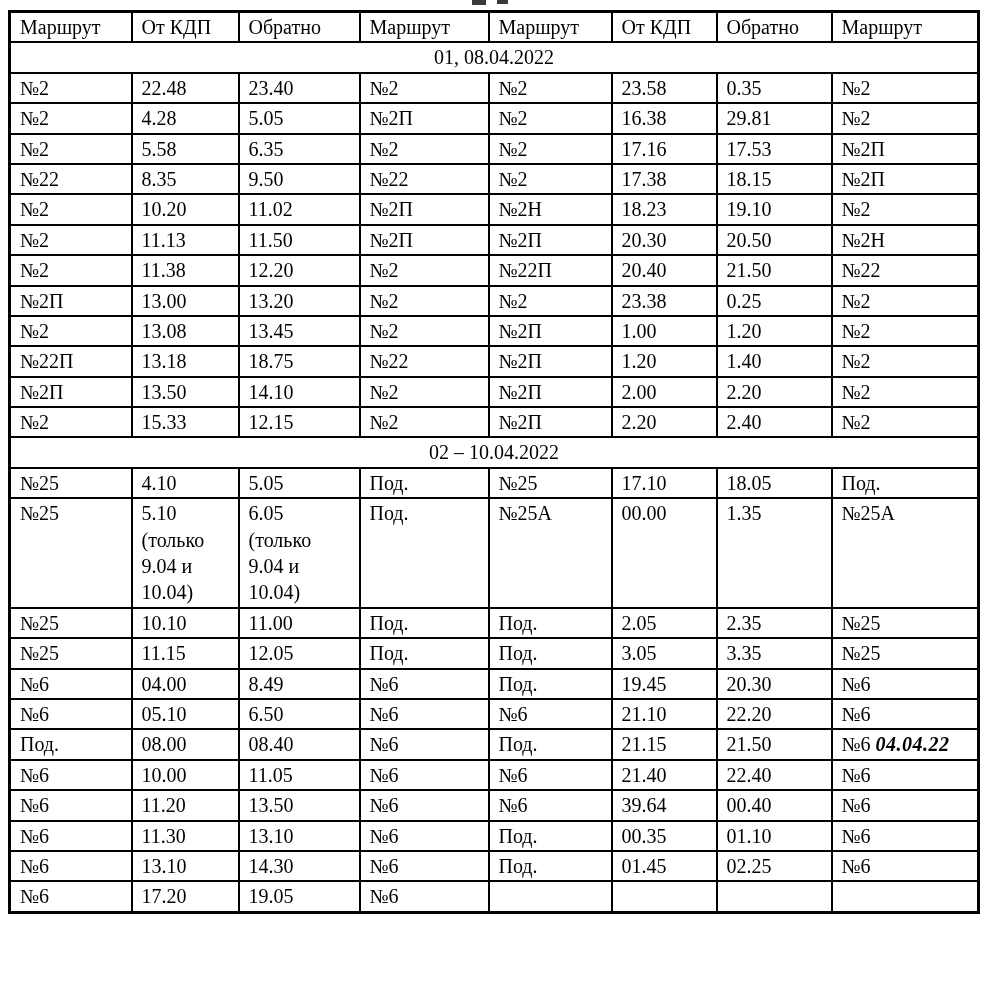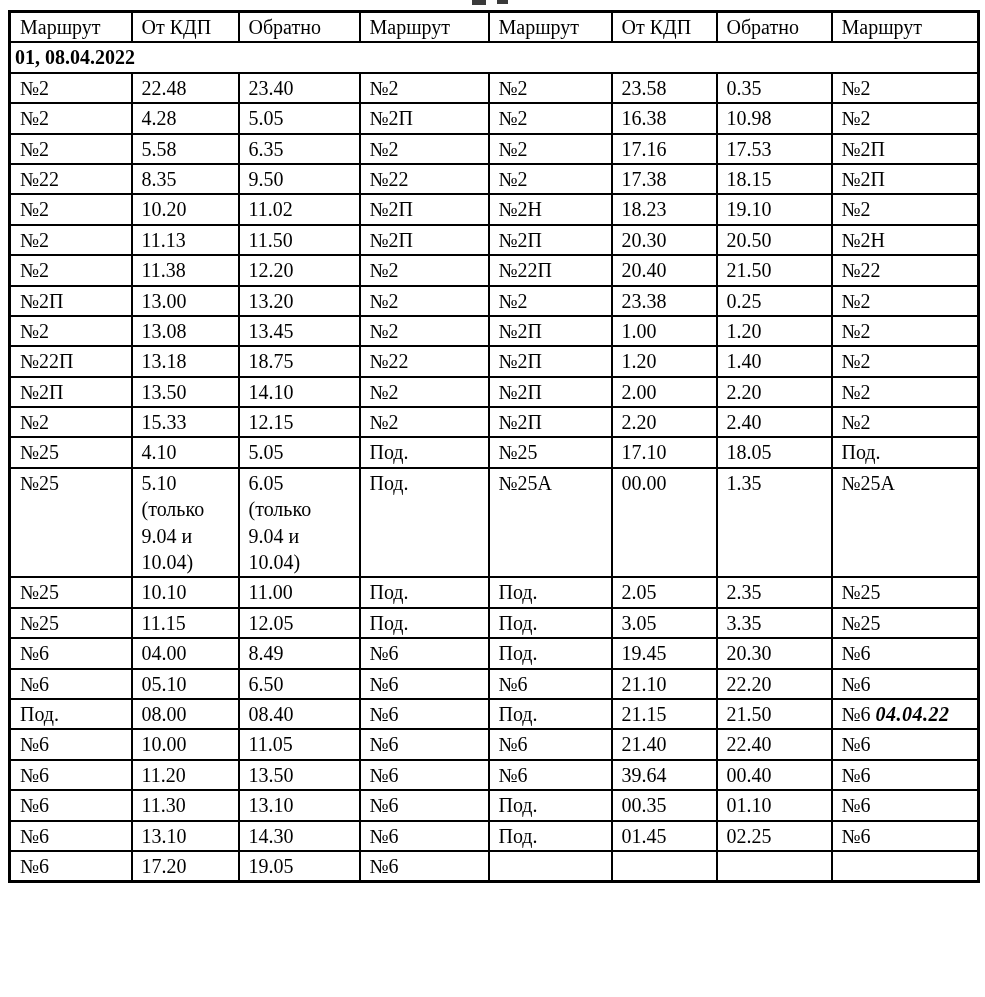--- a/index.html
+++ b/index.html
@@ -45,21 +45,22 @@
     font-size: 20px;
     line-height: 1.32;
     font-weight: normal;
     text-align: left;
     vertical-align: top;
     padding: 1px 4px 1px 9px;
     white-space: pre-line;
     overflow: hidden;
   }
   table.schedule td.section {
-    font-weight: bold;
+    font-weight: normal;
+    text-align: center;
     white-space: normal;
     padding: 1px 4px;
   }
   table.schedule td .note {
     font-weight: bold;
     font-size: 20px;
     letter-spacing: 0.5px;
     font-style: italic;
   }
 </style>
@@ -107,21 +108,21 @@
           <td>0.35</td>
           <td>№2</td>
         </tr>
         <tr>
           <td>№2</td>
           <td>4.28</td>
           <td>5.05</td>
           <td>№2П</td>
           <td>№2</td>
           <td>16.38</td>
-          <td>10.98</td>
+          <td>29.81</td>
           <td>№2</td>
         </tr>
         <tr>
           <td>№2</td>
           <td>5.58</td>
           <td>6.35</td>
           <td>№2</td>
           <td>№2</td>
           <td>17.16</td>
           <td>17.53</td>
@@ -209,20 +210,23 @@
         </tr>
         <tr>
           <td>№2</td>
           <td>15.33</td>
           <td>12.15</td>
           <td>№2</td>
           <td>№2П</td>
           <td>2.20</td>
           <td>2.40</td>
           <td>№2</td>
+        </tr>
+        <tr>
+          <td class="section" colspan="8">02 – 10.04.2022</td>
         </tr>
         <tr>
           <td>№25</td>
           <td>4.10</td>
           <td>5.05</td>
           <td>Под.</td>
           <td>№25</td>
           <td>17.10</td>
           <td>18.05</td>
           <td>Под.</td>

